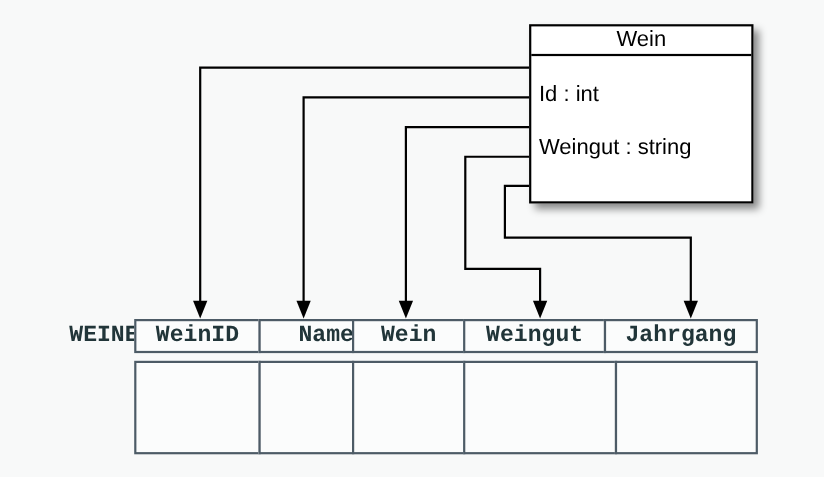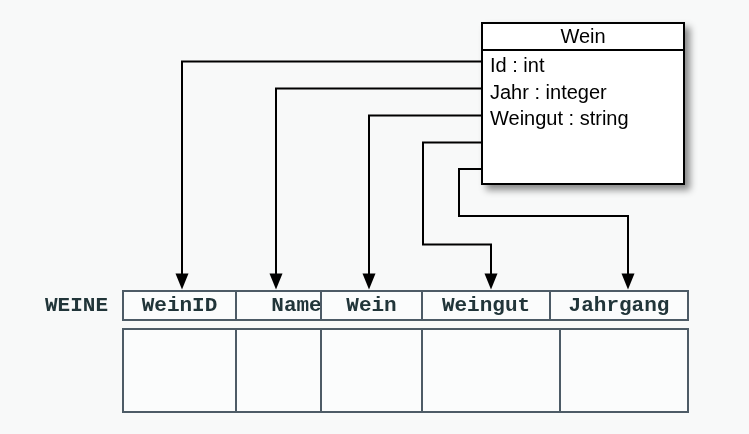--- a/index.html
+++ b/index.html
@@ -21,25 +21,26 @@
   }
   .class-title {
     height:25px; line-height:25px; text-align:center;
     font-weight:normal; font-size:20px; color:#000;
     border-bottom:2px solid #000;
   }
   .class-attrs { margin:0; padding:1px 0 0 7px; list-style:none; }
   .class-attrs li {
     height:26.5px; line-height:26.5px; font-size:20px; color:#000;
     white-space:nowrap;
+    margin-top:21px;
   }
 
   
   .table-label {
-    position:absolute; left:24px; top:290px; width:84px; height:31px;
+    position:absolute; left:42px; top:290px; width:84px; height:31px;
     display:flex; align-items:center; justify-content:flex-end;
     font-family:"Liberation Mono", monospace; font-weight:bold;
     font-size:21px; color:#213539; z-index:2;
   }
   .db-row { position:absolute; left:122px; display:flex; z-index:2; }
   .db-header { top:290px; height:31px; }
   .db-body   { top:328px; height:85px; }
   .db-cell {
     box-sizing:border-box; height:100%;
     border:2px solid #4d5b66; background:#fbfcfc;
@@ -70,21 +71,20 @@
     <polygon points="484.5,273.5 497.5,273.5 491,289.5"></polygon>
 
     <path d="M481,169 L459,169 L459,216 L628,216 L628,274"></path>
     <polygon points="621.5,273.5 634.5,273.5 628,289.5"></polygon>
   </svg>
 
   <div class="class-box">
     <div class="class-title">Wein</div>
     <ul class="class-attrs">
       <li>Id : int</li>
-      <li>Jahr : integer</li>
       <li>Weingut : string</li>
     </ul>
   </div>
 
   <div class="table-label">WEINE</div>
 
   <div class="db-row db-header">
     <div class="db-cell w0">WeinID</div>
     <div class="db-cell w1">Name</div>
     <div class="db-cell w2">Wein</div>

